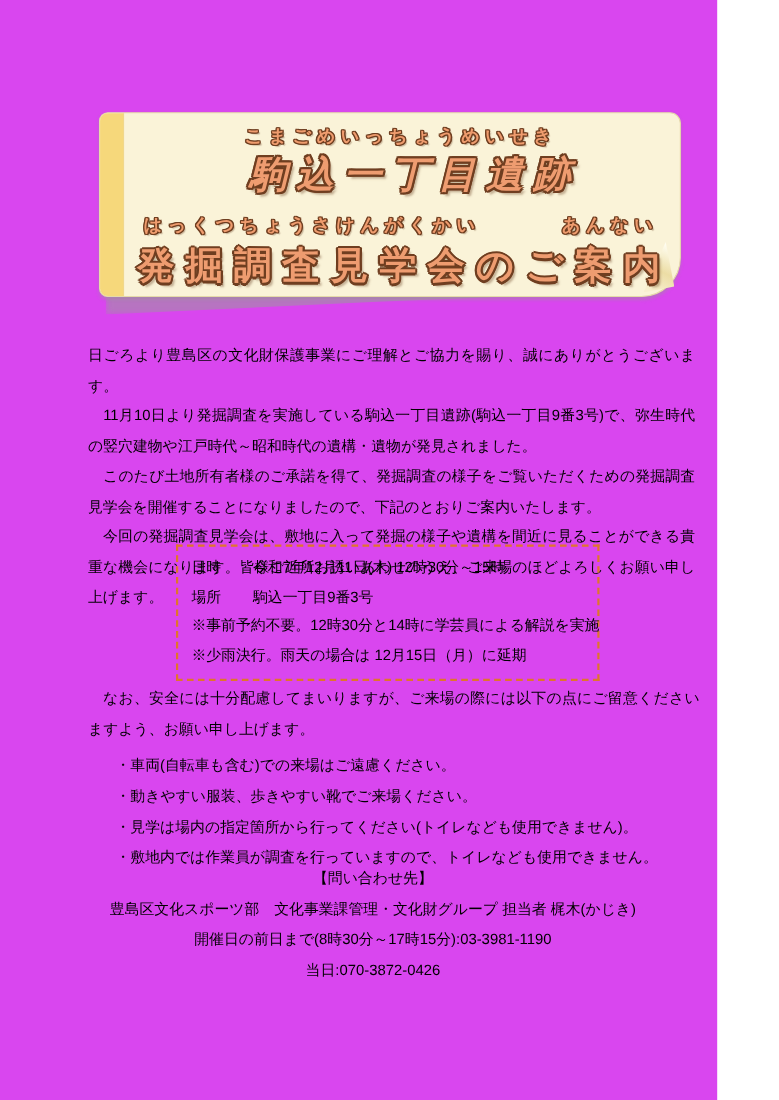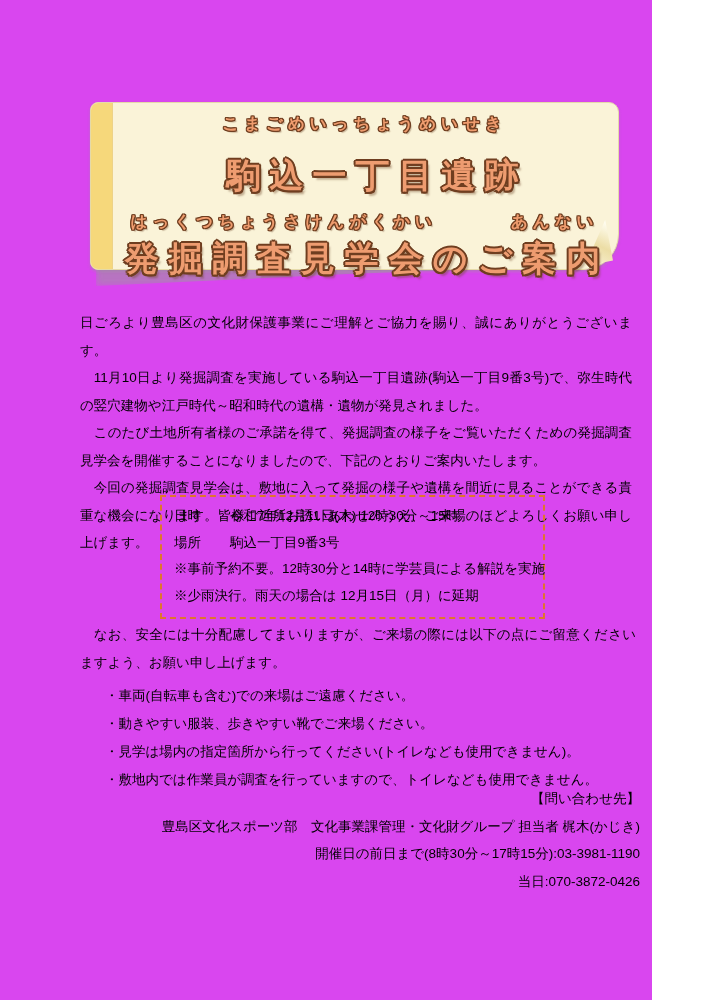--- a/index.html
+++ b/index.html
@@ -61,21 +61,21 @@
   .title-main {
     font-size:34px;
     font-weight:bold;
     color:#ee9c70;
     text-shadow:
       -2px 0 0 #6f3e20, 2px 0 0 #6f3e20, 0 -2px 0 #6f3e20, 0 2px 0 #6f3e20,
       -1.5px -1.5px 0 #6f3e20, 1.5px -1.5px 0 #6f3e20, -1.5px 1.5px 0 #6f3e20, 1.5px 1.5px 0 #6f3e20,
       3px 3.5px 2px rgba(110,70,40,.4);
     white-space:nowrap;
   }
-  .t1 { letter-spacing:9px; padding-left:25px; margin-top:18px; }
+  .t1 { letter-spacing:9px; padding-left:25px; margin-top:1px;font-style:italic; }
   .furigana-row { margin-top:12px; display:flex; justify-content:center; gap:74px; }
   .t2 { letter-spacing:10px; padding-left:6px; margin-top:3px; }
 
   
   .body-text {
     position:absolute; left:80px; top:309px; width:552px;
     font-size:13.5px; line-height:27.5px;
     text-align:justify;
   }
   .body-text p { margin:0; }
@@ -98,23 +98,23 @@
     position:absolute; left:80px; top:621px; width:556px;
     font-size:13.5px; line-height:28px;
     text-align:justify;
   }
   .notice p { margin:0;font-family:Liberation Serif, serif; }
   .bullets { margin:5px 0 0 25px; }
   .bullet-item { line-height:28px; }
 
   
   .contact {
-    position:absolute; left:92px; top:785px; width:548px;
+    position:absolute; left:65px; top:785px; width:548px;
     font-size:13.5px; line-height:27.5px;
-    text-align:right;
+    text-align:center;
   }
 </style>
 </head>
 <body>
 
 <div class="page">
 
   <div class="banner-shadow"></div>
 
   <div class="banner">

